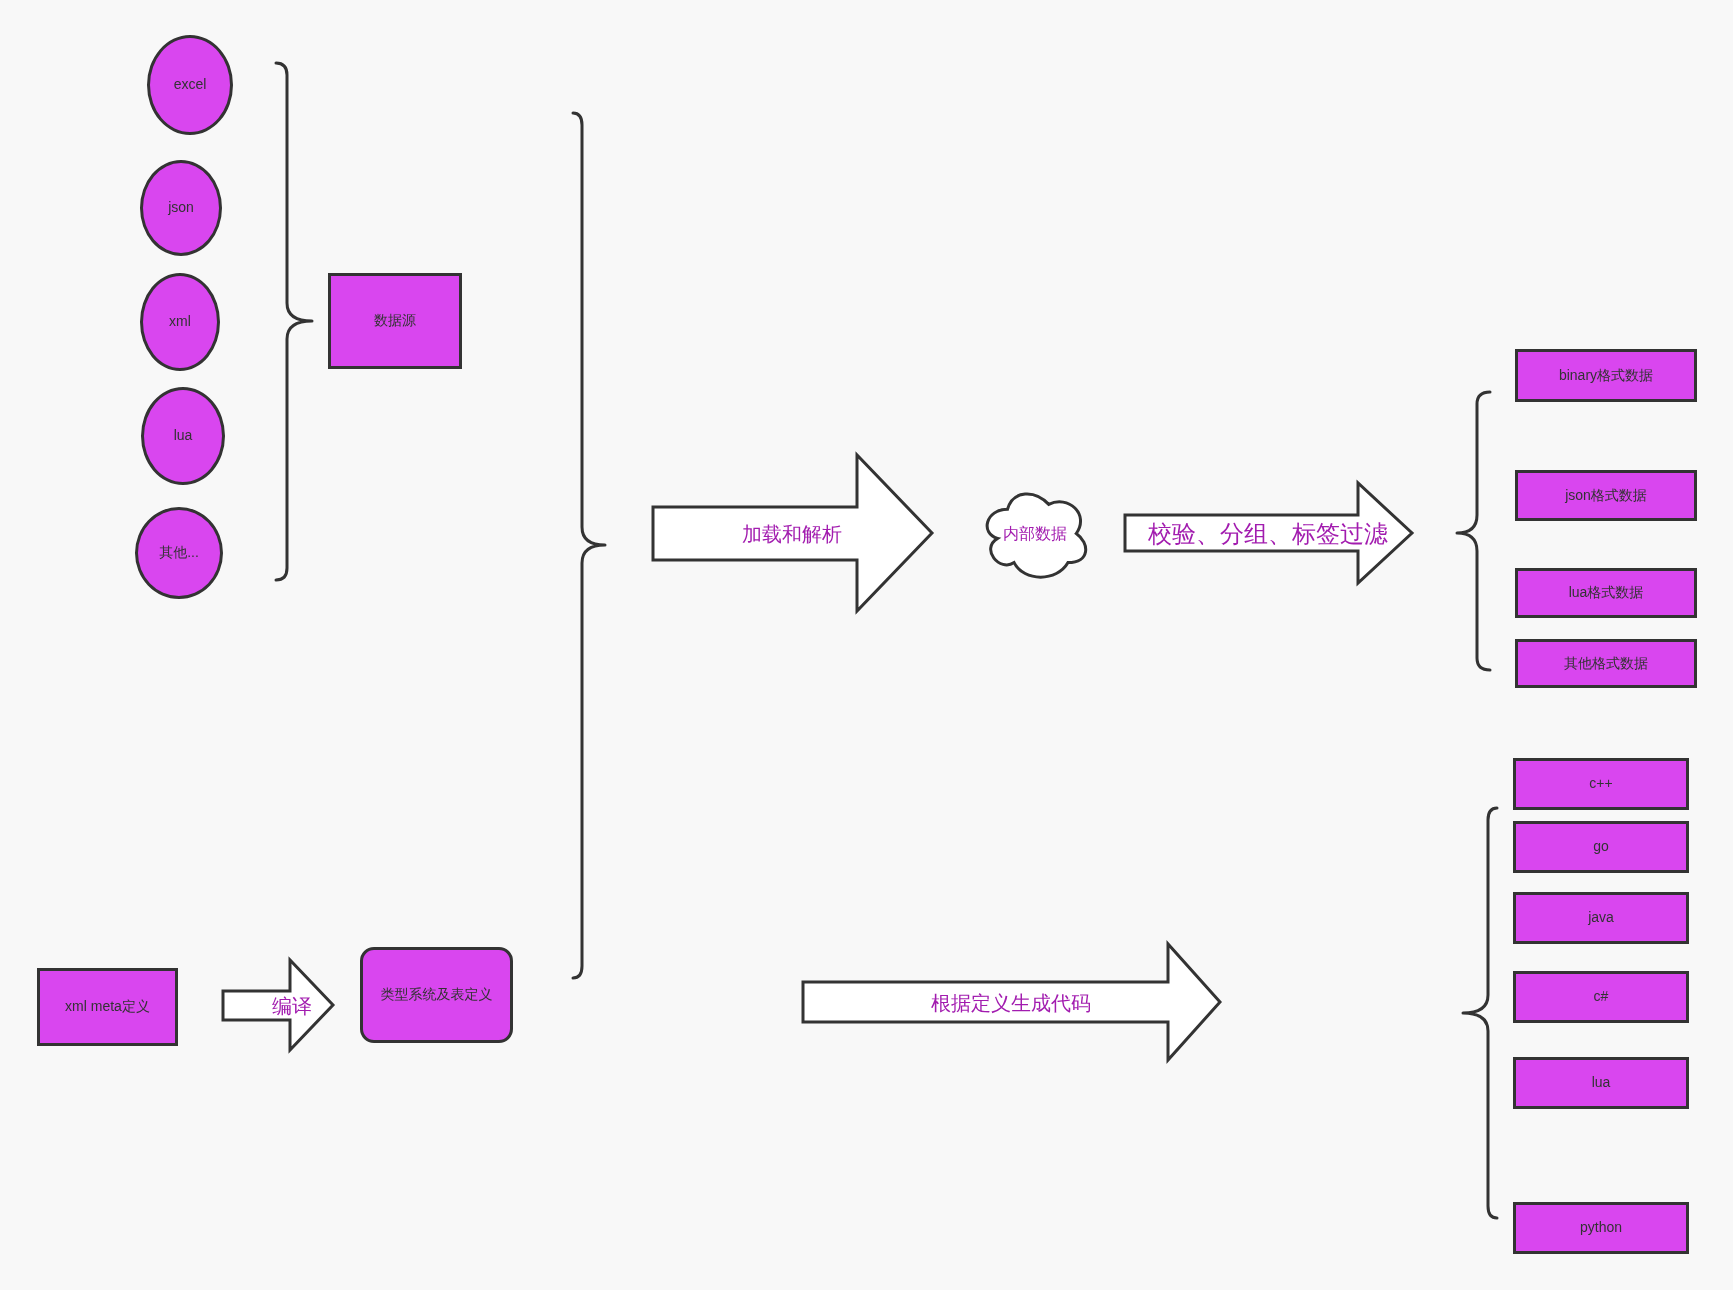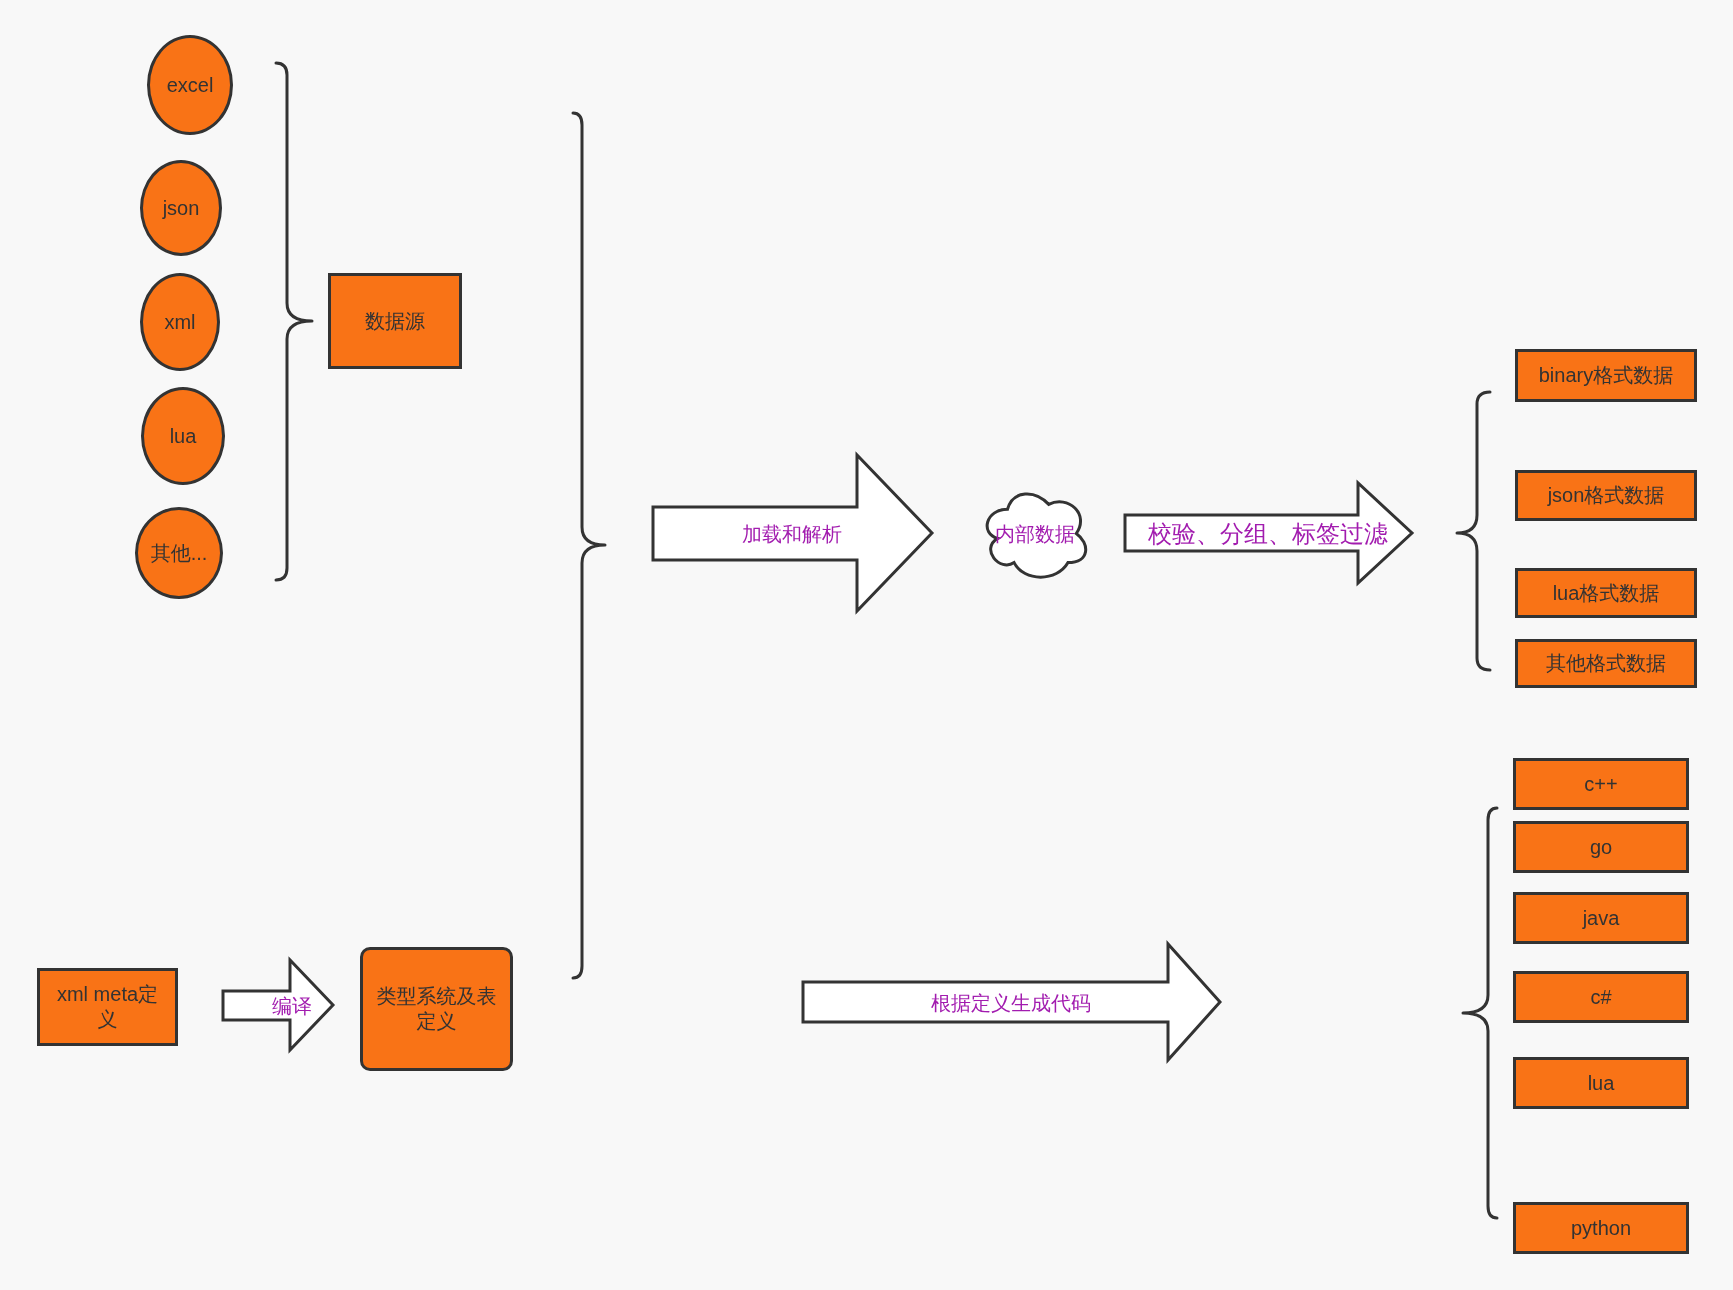--- a/index.html
+++ b/index.html
@@ -8,26 +8,26 @@
     position:relative;
     width:1733px;height:1290px;
     background:#f8f8f8;
     overflow:hidden;
     color:#333333;
   }
   .shapes{position:absolute;left:0;top:0;}
   .node{
     position:absolute;
     box-sizing:border-box;
-    background:#f97316;
+    background:#d946ef;
     border:3px solid #333333;
     display:flex;
     align-items:center;
     justify-content:center;
-    font-size:20px;
+    font-size:14px;
     color:#333333;
     text-align:center;
     line-height:1.25;
   }
   .ellipse{border-radius:50%;}
   .rounded{border-radius:10px;}
   .wrap{padding:0 10px;}
   .lbl{
     position:absolute;
     transform:translate(-50%,-50%);
@@ -74,27 +74,27 @@
 
   <div class="node ellipse" style="left:147px;top:35px;width:86px;height:100px;">excel</div>
   <div class="node ellipse" style="left:140px;top:160px;width:82px;height:96px;">json</div>
   <div class="node ellipse" style="left:140px;top:273px;width:80px;height:98px;">xml</div>
   <div class="node ellipse" style="left:141px;top:387px;width:84px;height:98px;">lua</div>
   <div class="node ellipse" style="left:135px;top:507px;width:88px;height:92px;">其他...</div>
 
   <div class="node" style="left:328px;top:273px;width:134px;height:96px;">数据源</div>
 
   <div class="lbl" style="left:792px;top:534px;">加载和解析</div>
-  <div class="lbl" style="left:1035px;top:534px;font-size:20px;">内部数据</div>
+  <div class="lbl" style="left:1035px;top:534px;font-size:16px;">内部数据</div>
   <div class="lbl" style="left:1268px;top:534px;font-size:24px;">校验、分组、标签过滤</div>
   <div class="lbl" style="left:1011px;top:1003px;">根据定义生成代码</div>
   <div class="lbl" style="left:278px;top:1006px;margin-left:14px;">编译</div>
 
   <div class="node wrap" style="left:37px;top:968px;width:141px;height:78px;">xml meta定义</div>
-  <div class="node rounded wrap" style="left:360px;top:947px;width:153px;height:124px;">类型系统及表定义</div>
+  <div class="node rounded wrap" style="left:360px;top:947px;width:153px;height:96px;border-radius:14px;">类型系统及表定义</div>
 
   <div class="node" style="left:1515px;top:349px;width:182px;height:53px;">binary格式数据</div>
   <div class="node" style="left:1515px;top:568px;width:182px;height:50px;">lua格式数据</div>
   <div class="node" style="left:1515px;top:470px;width:182px;height:51px;">json格式数据</div>
   <div class="node" style="left:1515px;top:639px;width:182px;height:49px;">其他格式数据</div>
 
   <div class="node" style="left:1513px;top:758px;width:176px;height:52px;">c++</div>
   <div class="node" style="left:1513px;top:821px;width:176px;height:52px;">go</div>
   <div class="node" style="left:1513px;top:892px;width:176px;height:52px;">java</div>
   <div class="node" style="left:1513px;top:971px;width:176px;height:52px;">c#</div>

